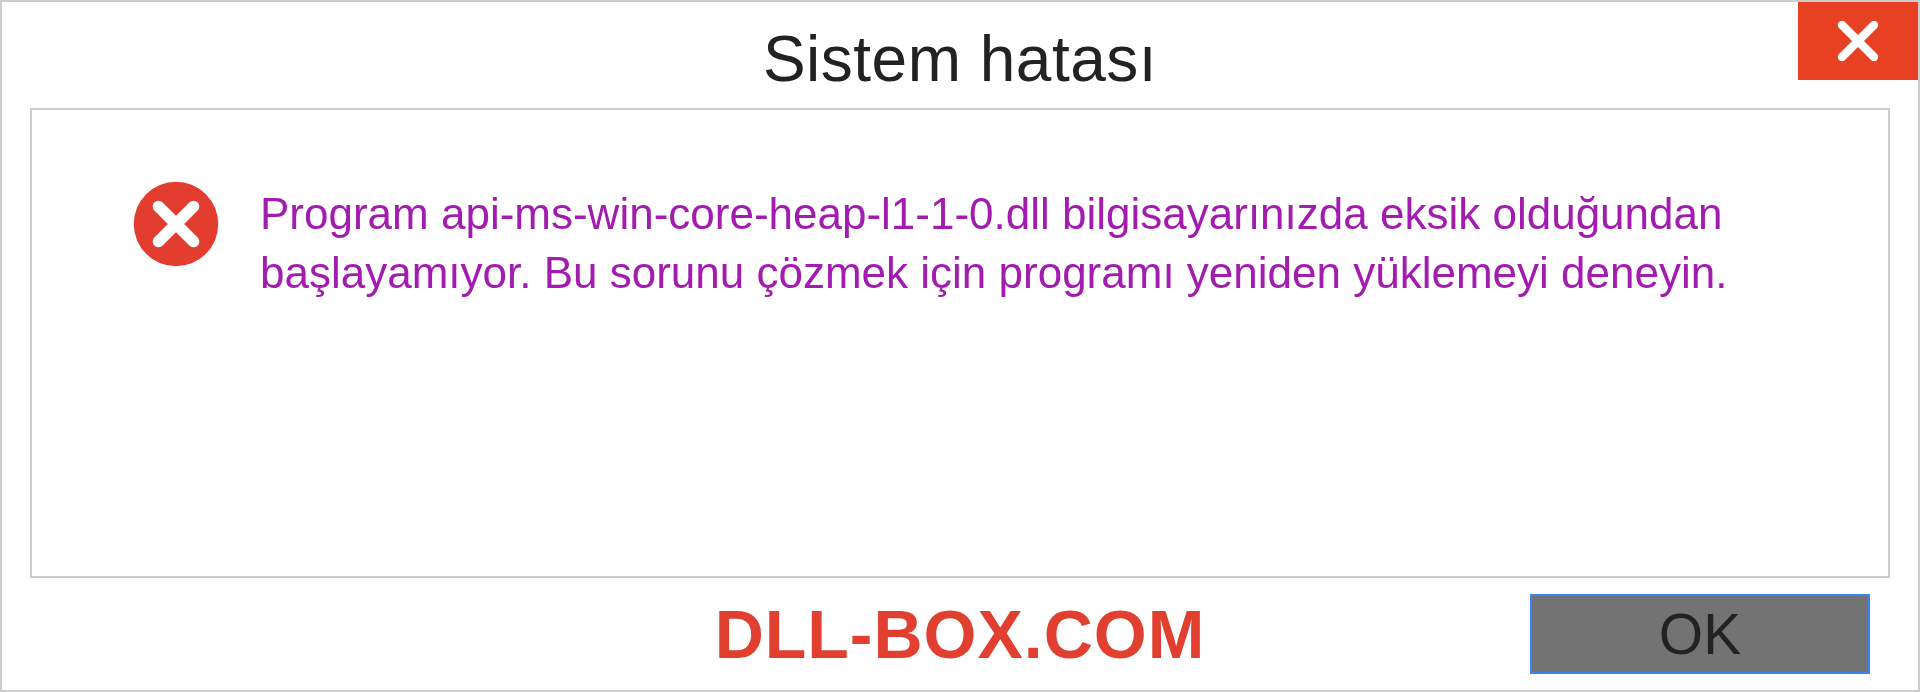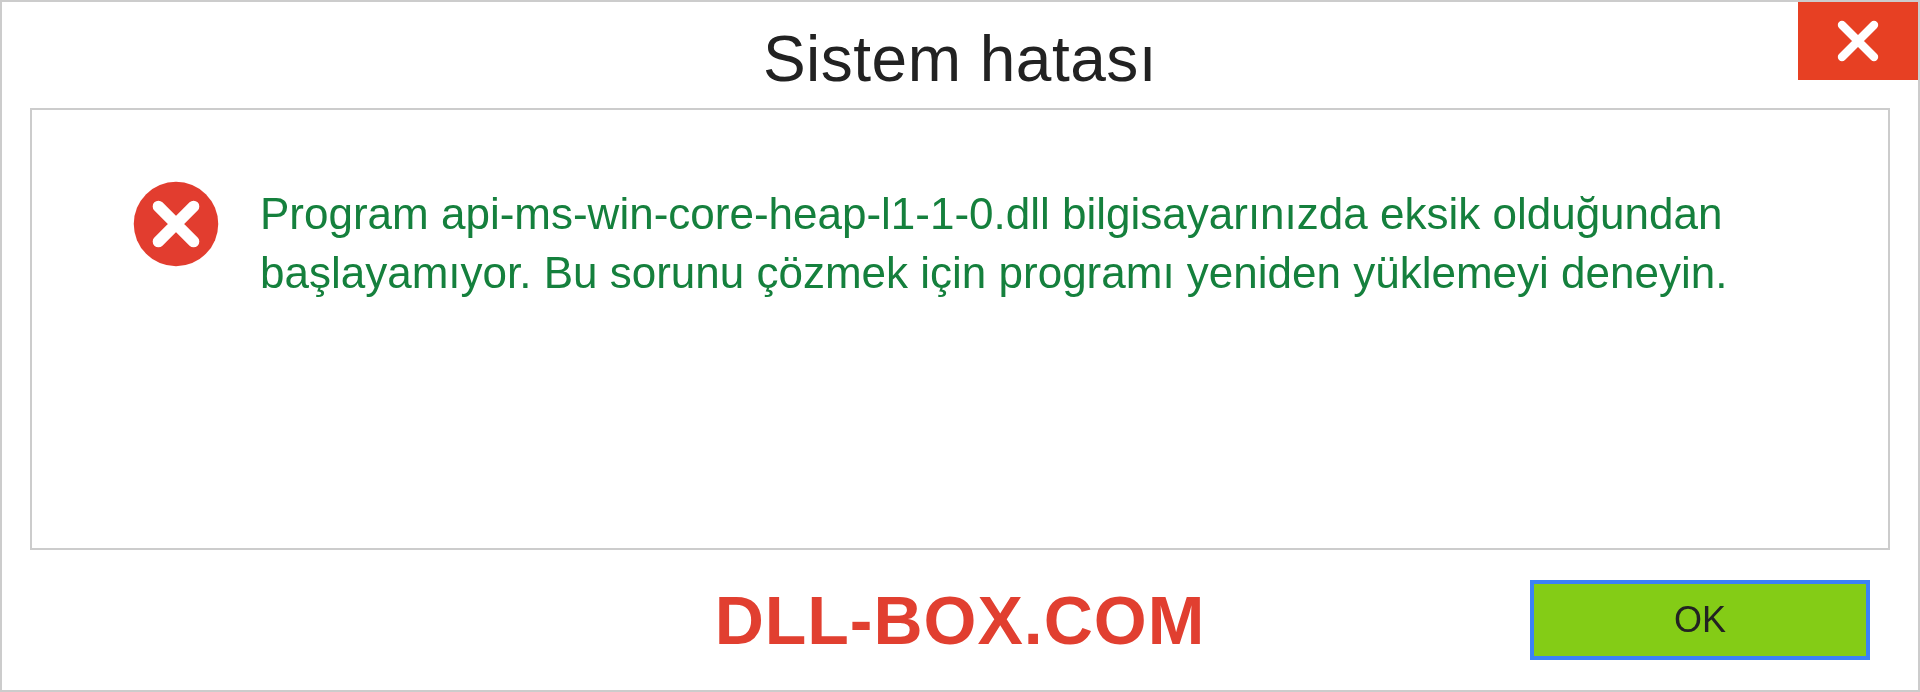--- a/index.html
+++ b/index.html
@@ -58,48 +58,48 @@
     .error-icon {
       flex-shrink: 0;
       width: 88px;
       height: 88px;
       margin-top: 0px;
       margin-right: 40px;
     }
     .message {
       font-size: 44px;
       font-weight: 400;
-      color: #15803d;
+      color: #a21caf;
       line-height: 1.35;
       padding-top: 4px;
     }
     .bottom-bar {
-      height: 140px;
+      height: 112px;
       display: flex;
       align-items: center;
       justify-content: flex-end;
       padding: 0 48px;
       position: relative;
     }
     .watermark {
       position: absolute;
       left: 50%;
       transform: translateX(-50%);
       font-size: 68px;
       font-weight: 900;
       color: #e13f30;
       letter-spacing: 1px;
       font-family: Arial, sans-serif;
     }
     .ok-btn {
       width: 340px;
       height: 80px;
-      border: 4px solid #3b82f6;
-      background: #84cc16;
-      font-size: 36px;
+      border: 2px solid #3b82f6;
+      background: #737373;
+      font-size: 57px;
       color: #222222;
       display: flex;
       align-items: center;
       justify-content: center;
       cursor: pointer;
       font-family: inherit;
     }
   </style>
 </head>
 <body>

